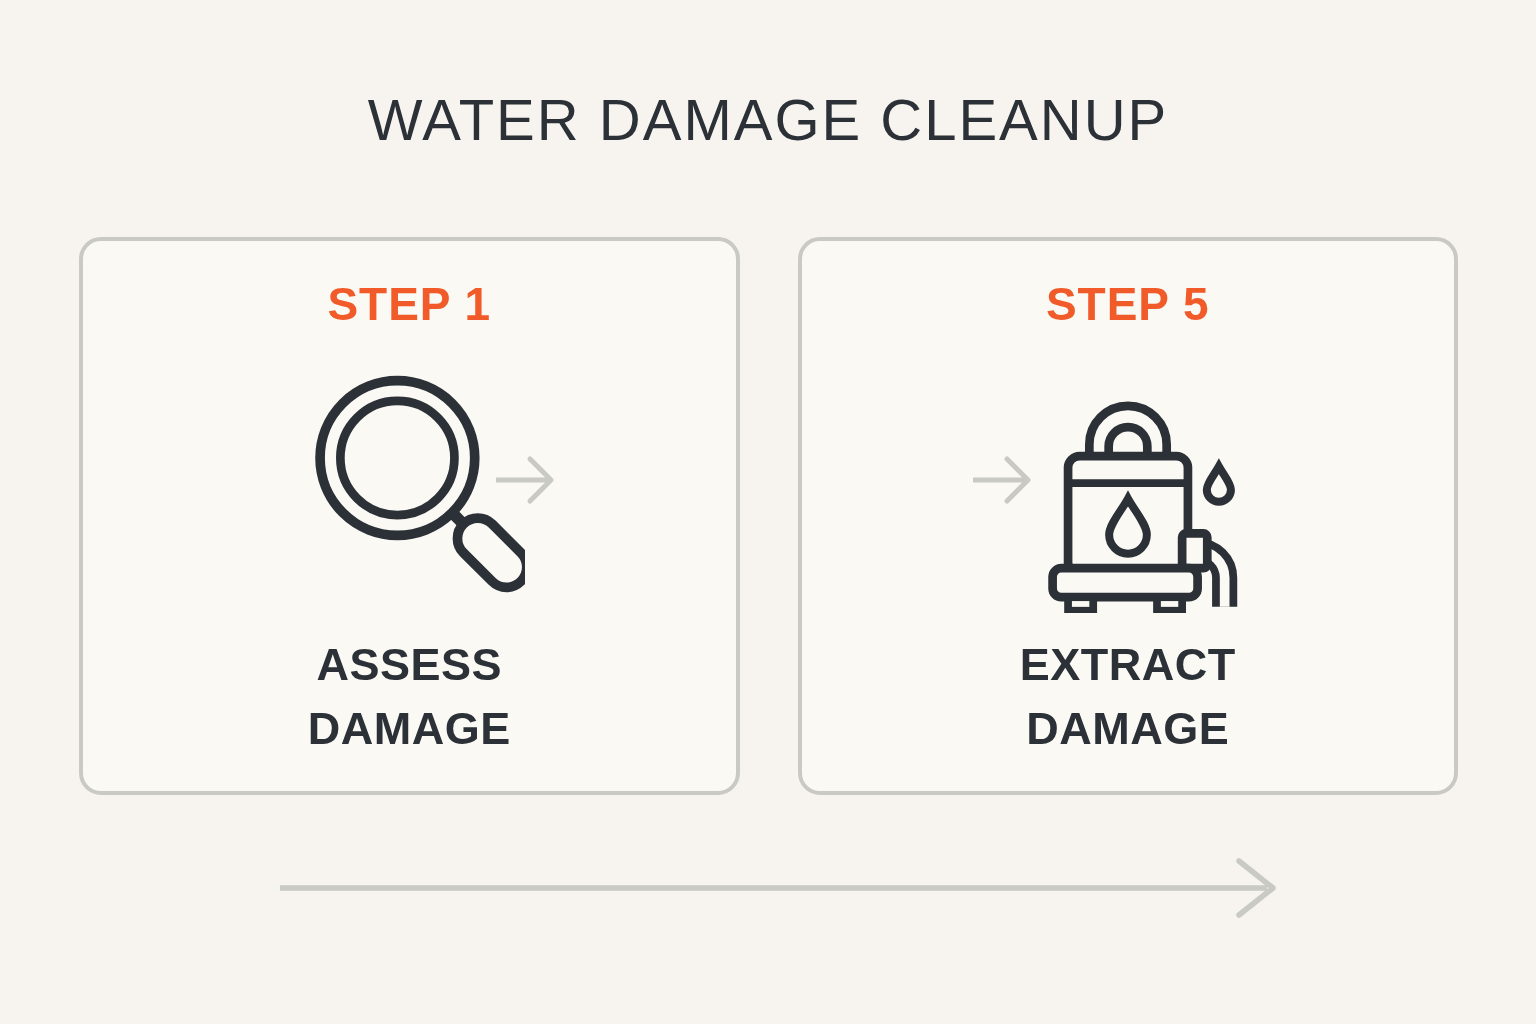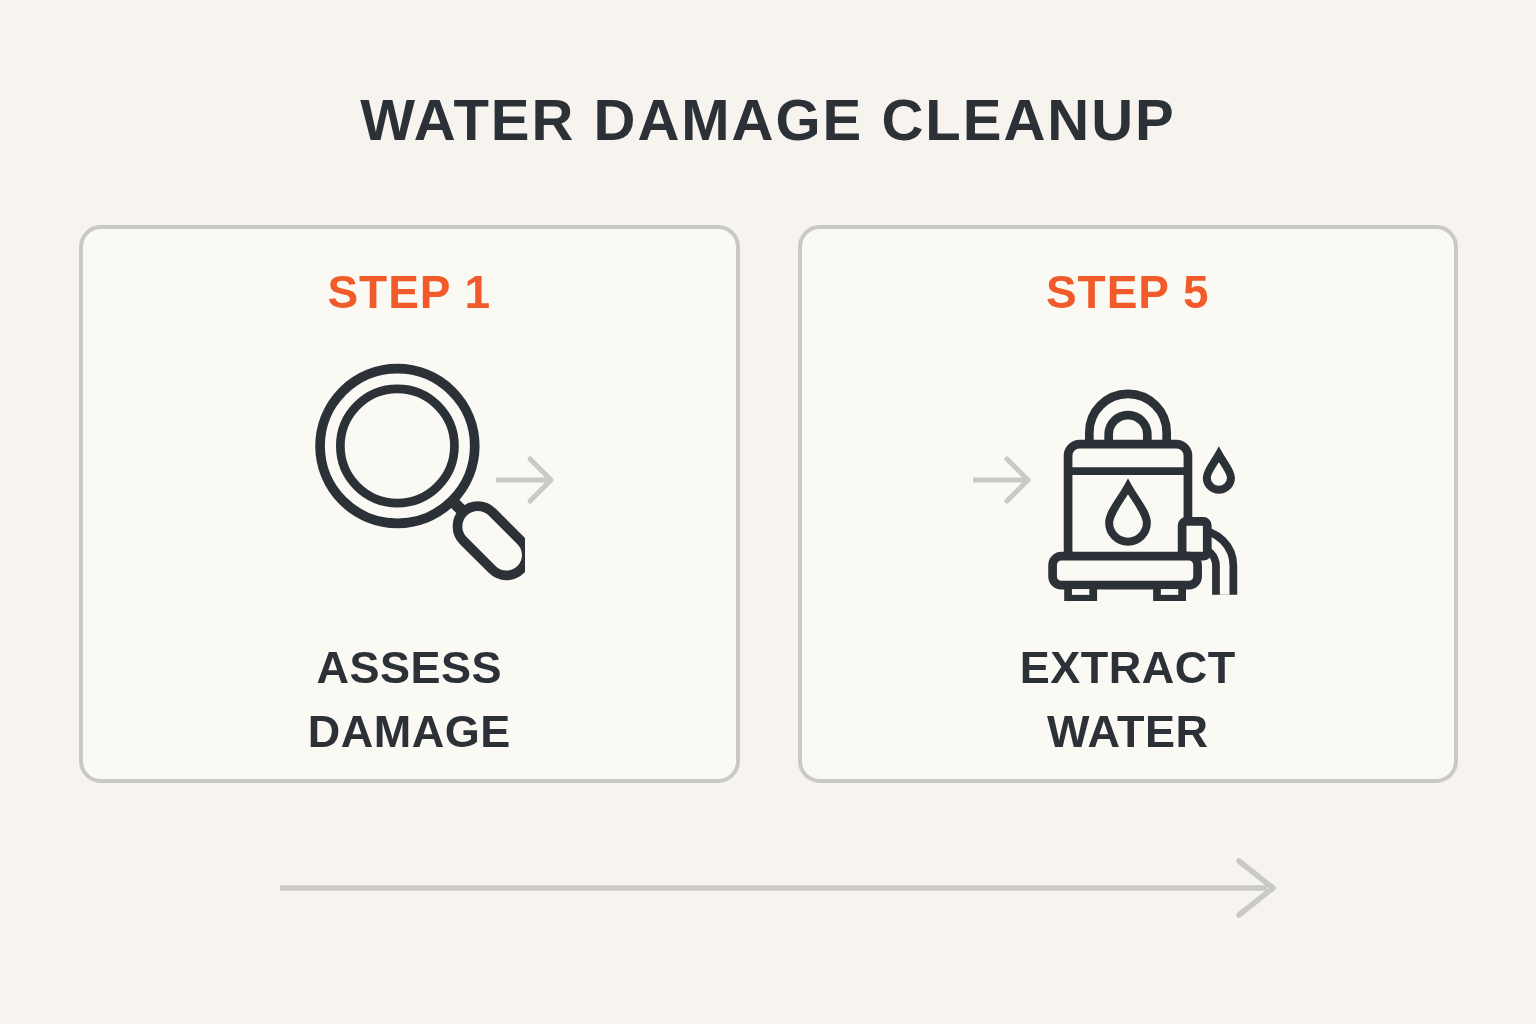--- a/index.html
+++ b/index.html
@@ -20,27 +20,27 @@
   .stage {
     position: relative;
     width: 1536px; height: 1024px;
     background: var(--background);
   }
   .page-title {
     position: absolute;
     top: 86px; left: 0; right: 0;
     text-align: center;
     font-size: 58px;
-    font-weight: bold;
+    font-weight: normal;
     letter-spacing: 2px;
     color: var(--text-dark);
   }
   .cards-row {
     position: absolute;
-    top: 225px; left: 79px; right: 78px;
+    top: 237px; left: 79px; right: 78px;
     height: 558px;
     display: flex;
     gap: 58px;
   }
   .step-card {
     flex: 1 1 0;
     background: var(--card-background);
     border: 4px solid var(--card-border);
     border-radius: 22px;
     display: flex;
@@ -57,21 +57,21 @@
   }
   .icon-box {
     margin-top: 34px;
     height: 252px;
     display: flex;
     align-items: center;
     justify-content: center;
   }
   .icon-box svg { display: block; }
   .step-caption {
-    margin-top: 35px;
+    margin-top: 20px;
     max-width: 340px;
     text-align: center;
     font-size: 45px;
     font-weight: bold;
     line-height: 1.42;
     letter-spacing: 0.5px;
     color: var(--text-dark);
   }
   .ink { stroke: var(--text-dark); fill: none; }
   .ink-bg { stroke: var(--text-dark); fill: var(--card-background); }
@@ -115,21 +115,21 @@
           <path class="ink" transform="translate(120,172) scale(0.75)" vector-effect="non-scaling-stroke" d="M0,-40 C10,-22 26,-4 26,10 A26,26 0 1 1 -26,10 C-26,-4 -10,-22 0,-40 Z" stroke-width="8" style="vector-effect:non-scaling-stroke"></path>
           <path class="ink" d="M182 196 h10 a28 28 0 0 1 28 28 v30" stroke-width="26"></path>
           <path class="bg-line" d="M182 196 h10 a28 28 0 0 1 28 28 v30" stroke-width="10"></path>
           <rect class="ink-bg" x="176" y="178" width="26" height="36" rx="4" stroke-width="9"></rect>
           <rect class="ink-bg" x="42" y="214" width="150" height="30" rx="9" stroke-width="9"></rect>
           <rect class="ink-bg" x="58" y="244" width="26" height="14" stroke-width="8"></rect>
           <rect class="ink-bg" x="150" y="244" width="26" height="14" stroke-width="8"></rect>
           <path class="ink" transform="translate(214,128) scale(0.48)" d="M0,-40 C10,-22 26,-4 26,10 A26,26 0 1 1 -26,10 C-26,-4 -10,-22 0,-40 Z" stroke-width="8" style="vector-effect:non-scaling-stroke"></path>
         </svg>
       </div>
-      <div class="step-caption">EXTRACT WATER</div>
+      <div class="step-caption">EXTRACT DAMAGE</div>
     </div>
 
 
   </div>
 
   <div class="connector-arrow connector-1">
     <svg width="64" height="70" viewBox="0 0 64 70">
       <line x1="2" y1="35" x2="54" y2="35" stroke-width="5"></line>
       <path d="M36 14 L57 35 L36 56" stroke-width="5" stroke-linecap="round" stroke-linejoin="round"></path>
     </svg>

